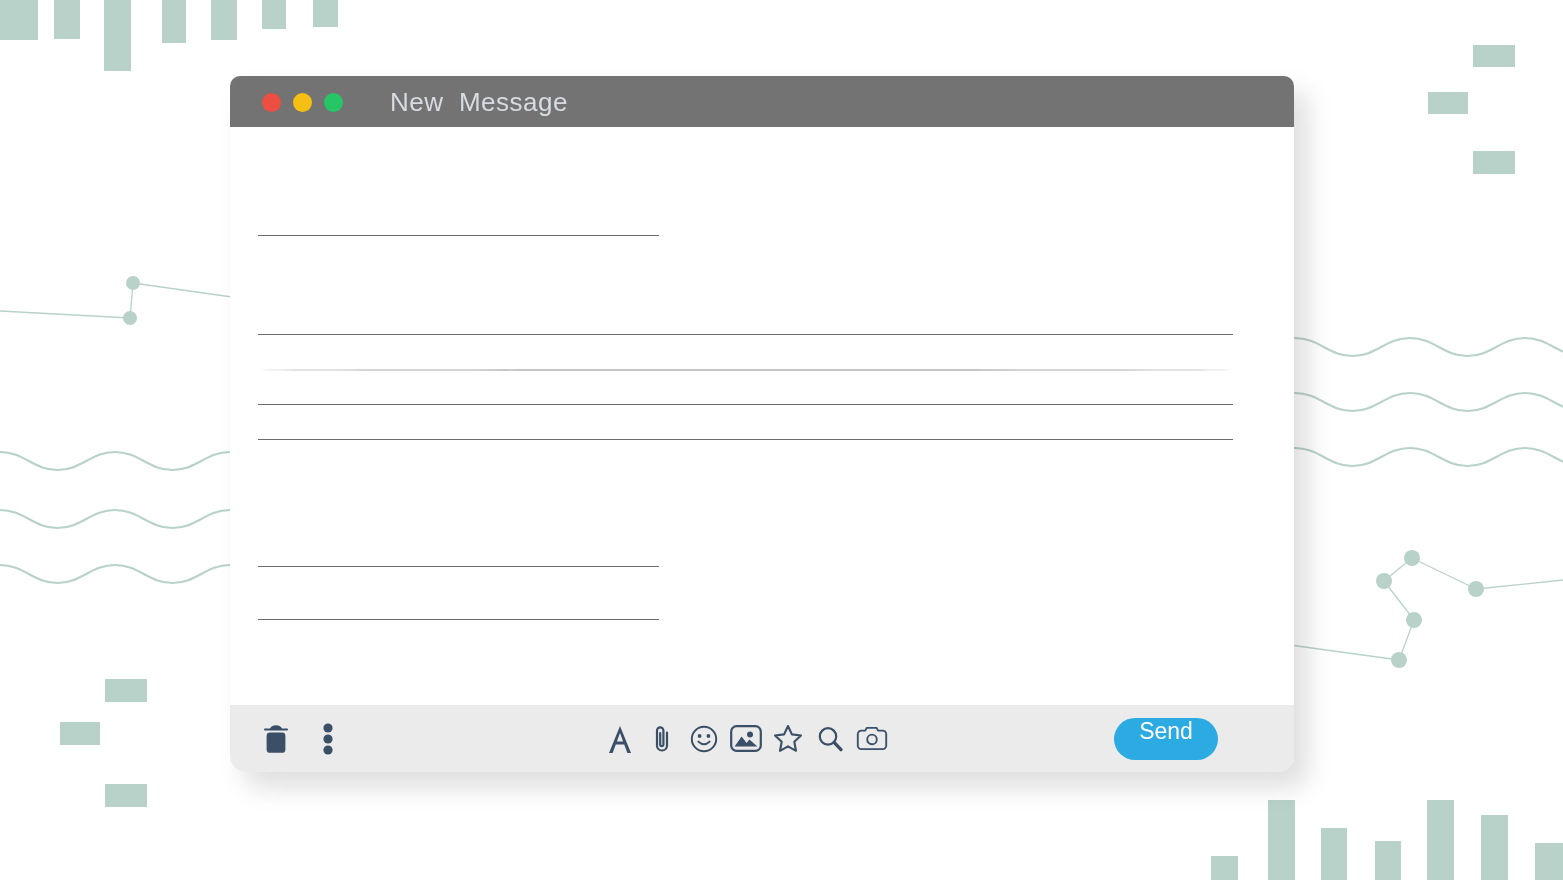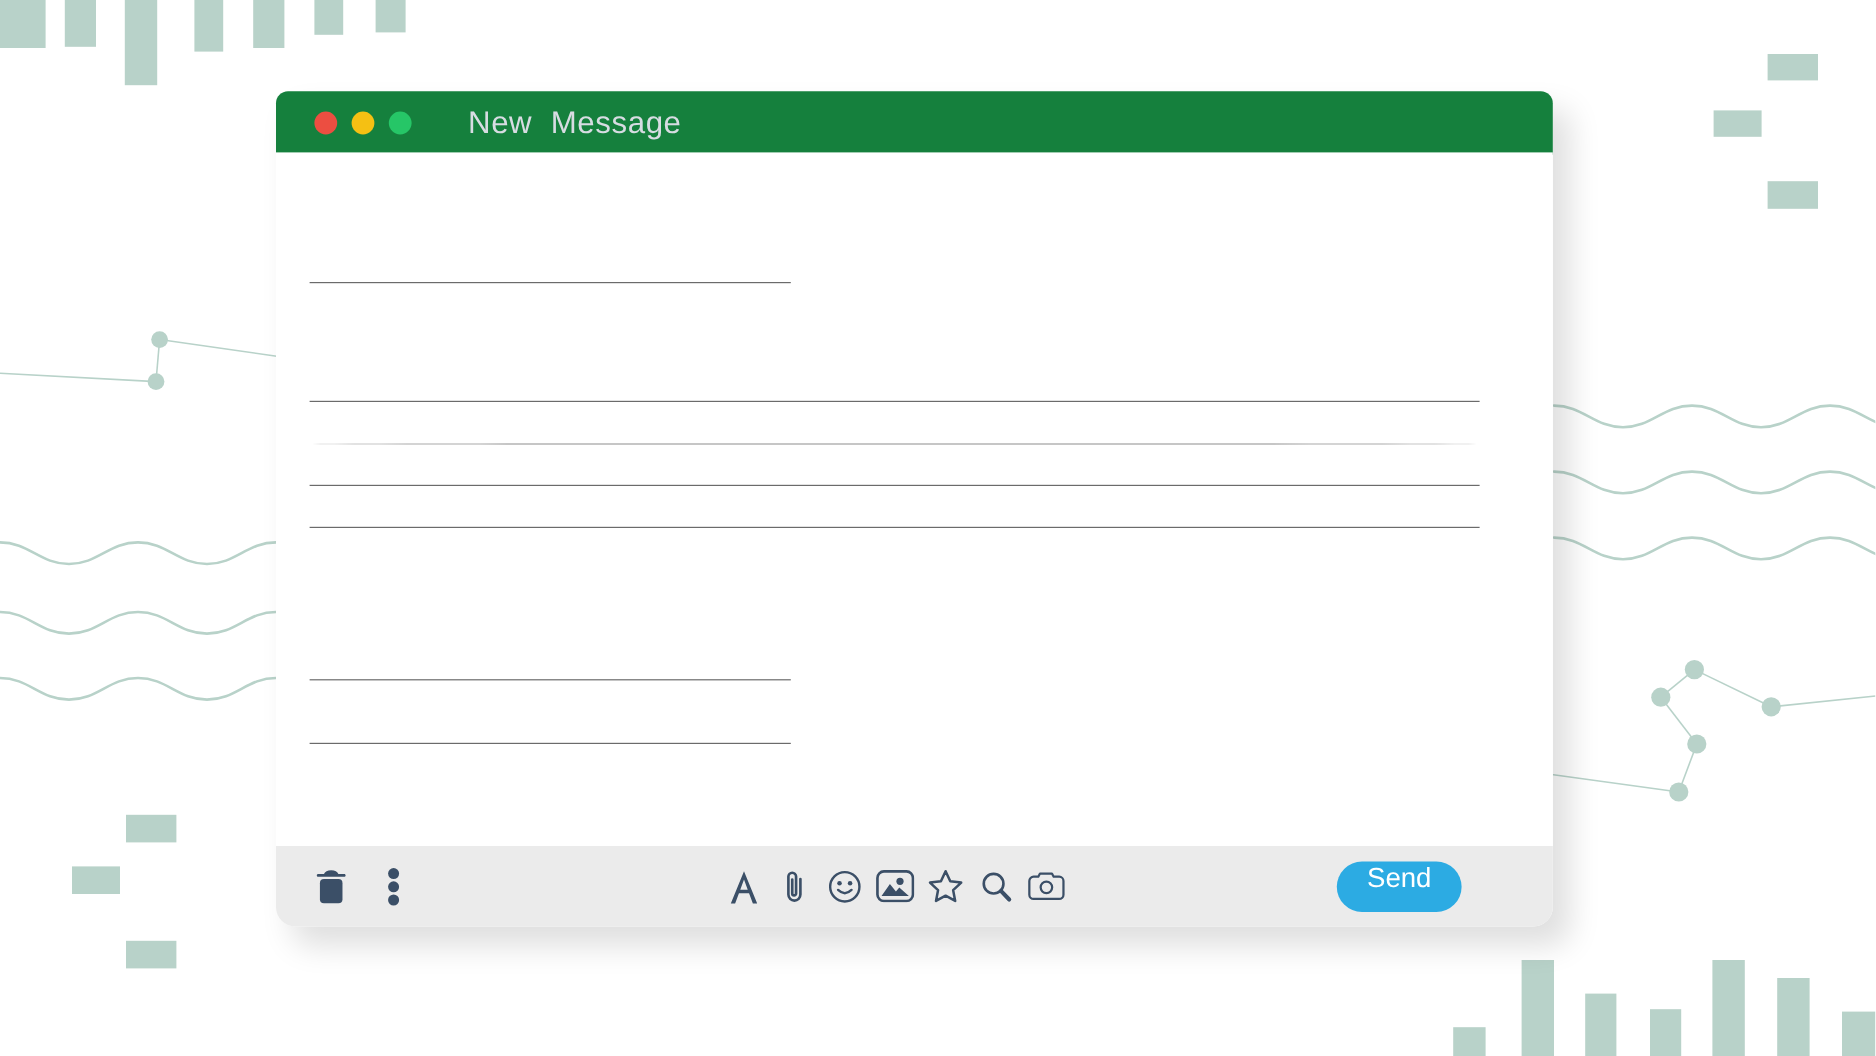--- a/index.html
+++ b/index.html
@@ -37,21 +37,21 @@
     border-radius: 10px 10px 16px 16px;
     background: #ffffff;
     box-shadow: 14px 16px 26px rgba(0,0,0,0.13);
   }
 
   #titlebar {
     position: absolute;
     left: 0; top: 0;
     width: 100%;
     height: 53px;
-    background: #15803d;
+    background: #737373;
     border-radius: 10px 10px 0 0;
     display: flex;
     align-items: center;
   }
   .traffic-lights {
     display: flex;
     align-items: center;
     gap: 12px;
     margin-left: 32px;
   }

